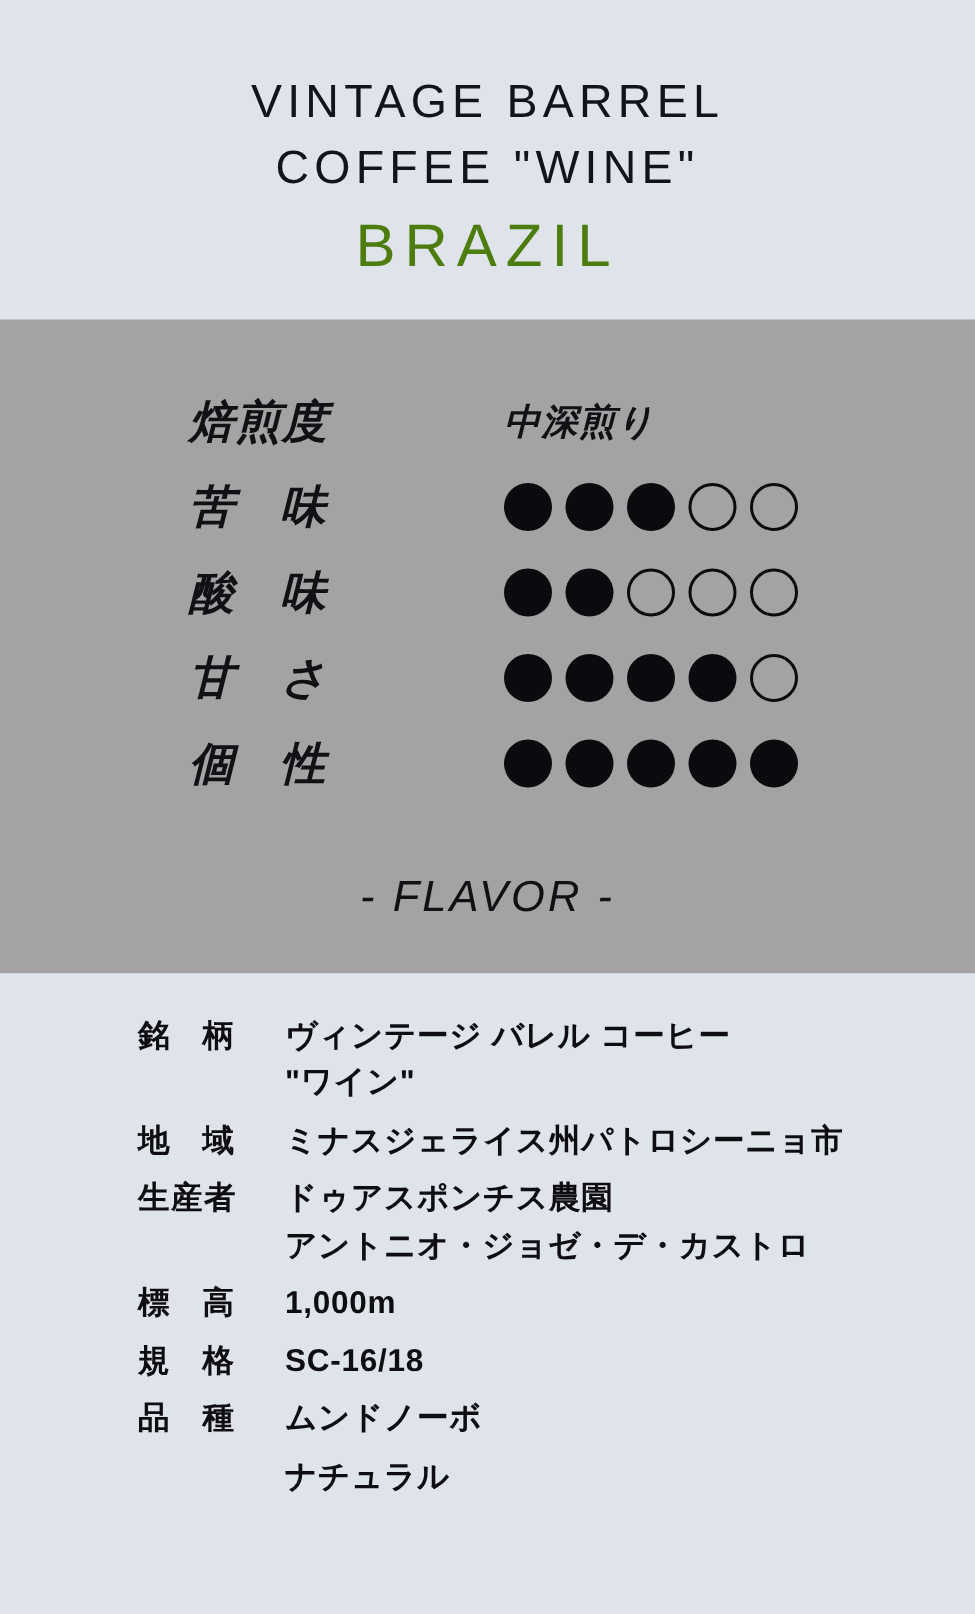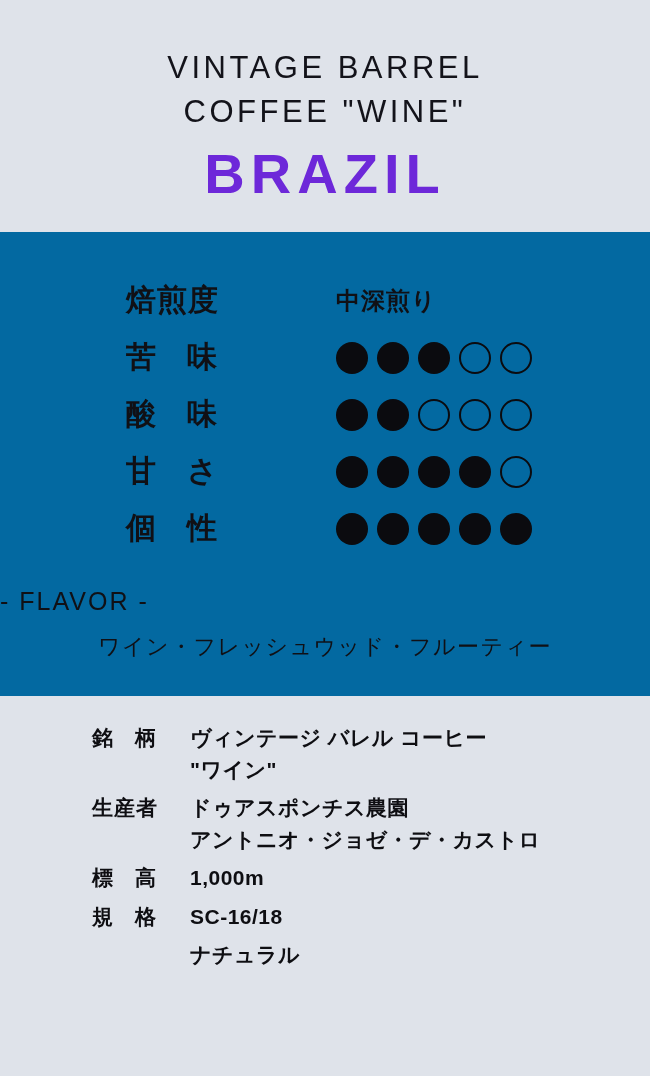--- a/index.html
+++ b/index.html
@@ -30,33 +30,34 @@
   }
   .header .line1,
   .header .line2 {
     font-size: 31px;
     letter-spacing: 3.5px;
     font-weight: 400;
     line-height: 1.42;
     color: #13131a;
   }
   .header .origin {
-    font-size: 56px;
+    font-size: 40px;
     letter-spacing: 6px;
-    font-weight: 700;
+    font-weight: 400;
     line-height: 1.22;
     margin-top: 6px;
-    color: #6d28d9;
+    color: #4d7c0f;
   }
 
   
   .spec {
-    background: #0369a1;
+    background: #a3a3a3;
     padding: 40px 0 34px 0;
     flex: 0 0 auto;
+    font-style: italic;
   }
   .spec-table {
     margin: 0 auto;
     border-collapse: collapse;
   }
   .spec-table td {
     padding: 0;
     vertical-align: middle;
   }
   .spec-label {
@@ -93,24 +94,24 @@
   }
   .dot.full {
     background: #0b0b0f;
   }
   .dot.empty {
     background: transparent;
     border: 2.5px solid #0b0b0f;
   }
 
   .flavor-title {
-    text-align: left;
-    font-size: 25px;
+    text-align: center;
+    font-size: 29px;
     letter-spacing: 2px;
-    margin-top: 30px;
+    margin-top: 44px;
     color: #101015;
   }
   .flavor-body {
     text-align: center;
     font-size: 22px;
     letter-spacing: 1.5px;
     margin-top: 16px;
     color: #101015;
   }
 
@@ -213,50 +214,61 @@
                 <span class="dot full"></span>
                 <span class="dot full"></span>
                 <span class="dot full"></span>
               </div>
             </td>
           </tr>
         </tbody>
     </table>
 
     <div class="flavor-title">- FLAVOR -</div>
-    <div class="flavor-body">ワイン・フレッシュウッド・フルーティー</div>
   </div>
 
   <div class="details">
     <table class="details-table">
       <tbody id="details-body">
           <tr>
             <td class="det-label"><span>銘</span><span class="sp2"></span><span>柄</span></td>
             <td class="det-value">
               <span class="sub">ヴィンテージ バレル コーヒー</span>
               <span class="sub">"ワイン"</span>
             </td>
           </tr>
           <tr>
+            <td class="det-label"><span>地</span><span class="sp2"></span><span>域</span></td>
+            <td class="det-value">
+              <span class="sub">ミナスジェライス州パトロシーニョ市</span>
+            </td>
+          </tr>
+          <tr>
             <td class="det-label"><span>生産者</span></td>
             <td class="det-value">
               <span class="sub">ドゥアスポンチス農園</span>
               <span class="sub">アントニオ・ジョゼ・デ・カストロ</span>
             </td>
           </tr>
           <tr>
             <td class="det-label"><span>標</span><span class="sp2"></span><span>高</span></td>
             <td class="det-value">
               <span class="sub">1,000m</span>
             </td>
           </tr>
           <tr>
             <td class="det-label"><span>規</span><span class="sp2"></span><span>格</span></td>
             <td class="det-value">
               <span class="sub">SC-16/18</span>
+            </td>
+          </tr>
+          <tr>
+            <td class="det-label"><span>品</span><span class="sp2"></span><span>種</span></td>
+            <td class="det-value">
+              <span class="sub">ムンドノーボ</span>
             </td>
           </tr>
           <tr>
             <td class="det-label"><span class="sp2"></span></td>
             <td class="det-value">
               <span class="sub">ナチュラル</span>
             </td>
           </tr>
         </tbody>
     </table>

